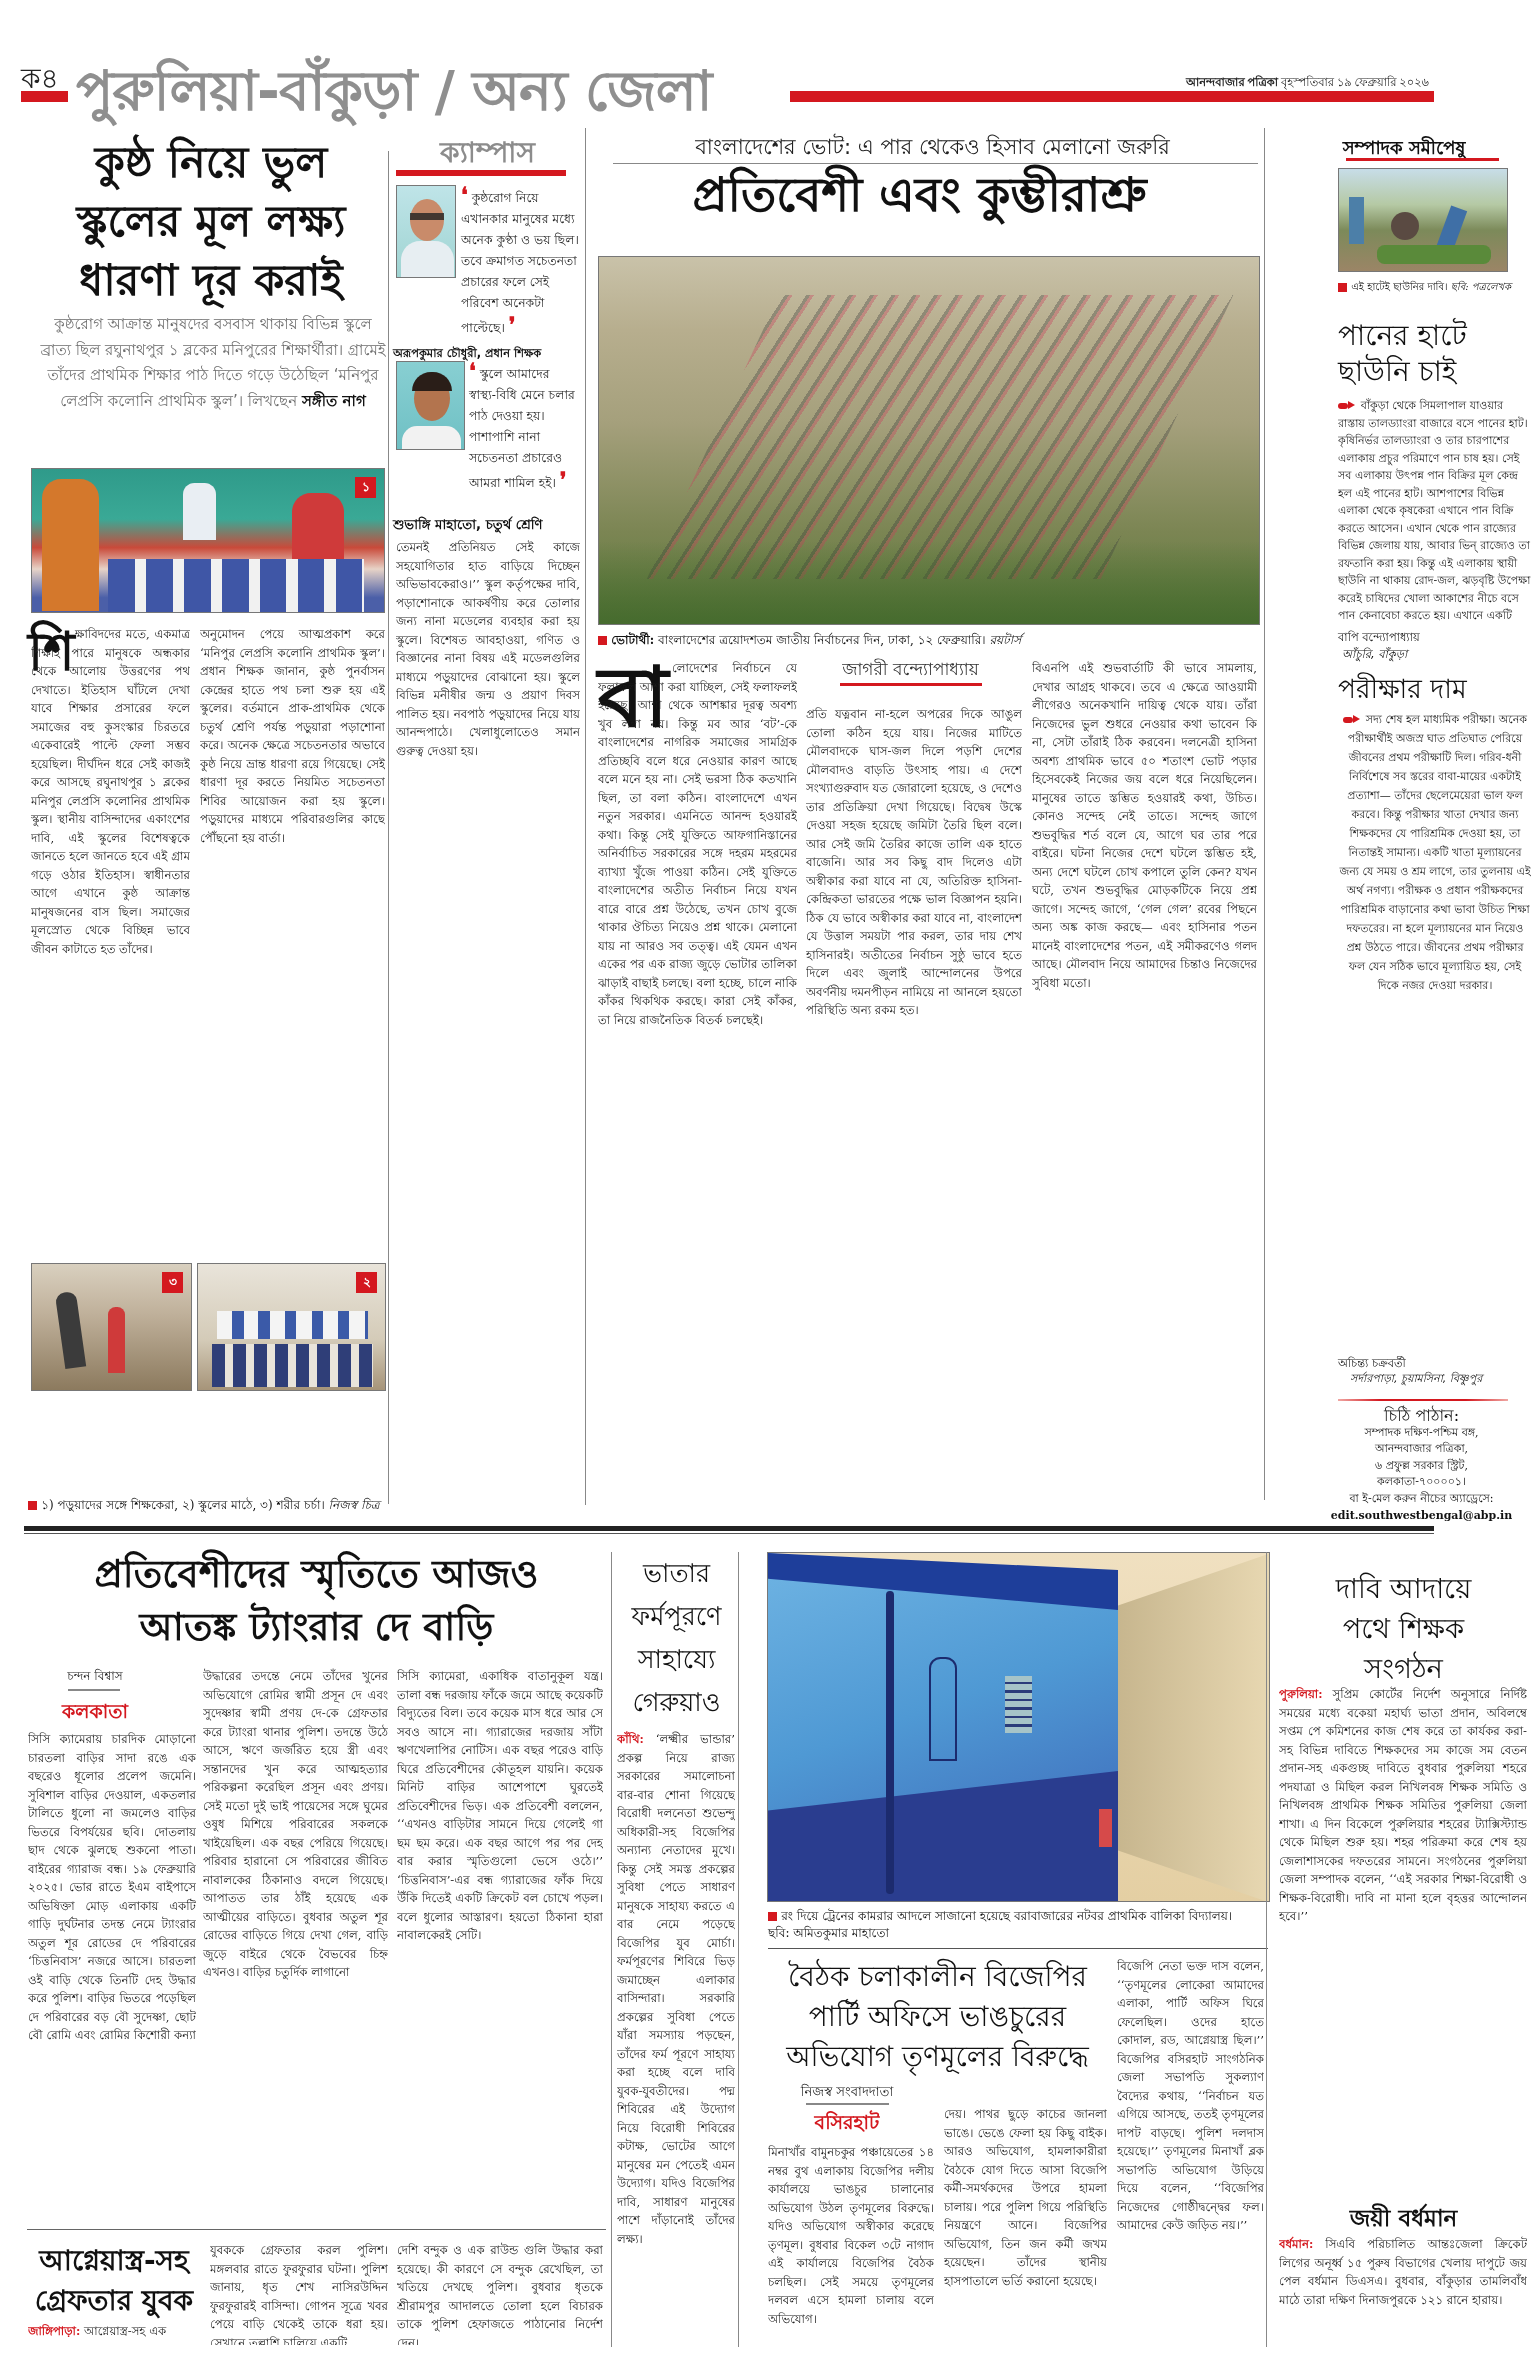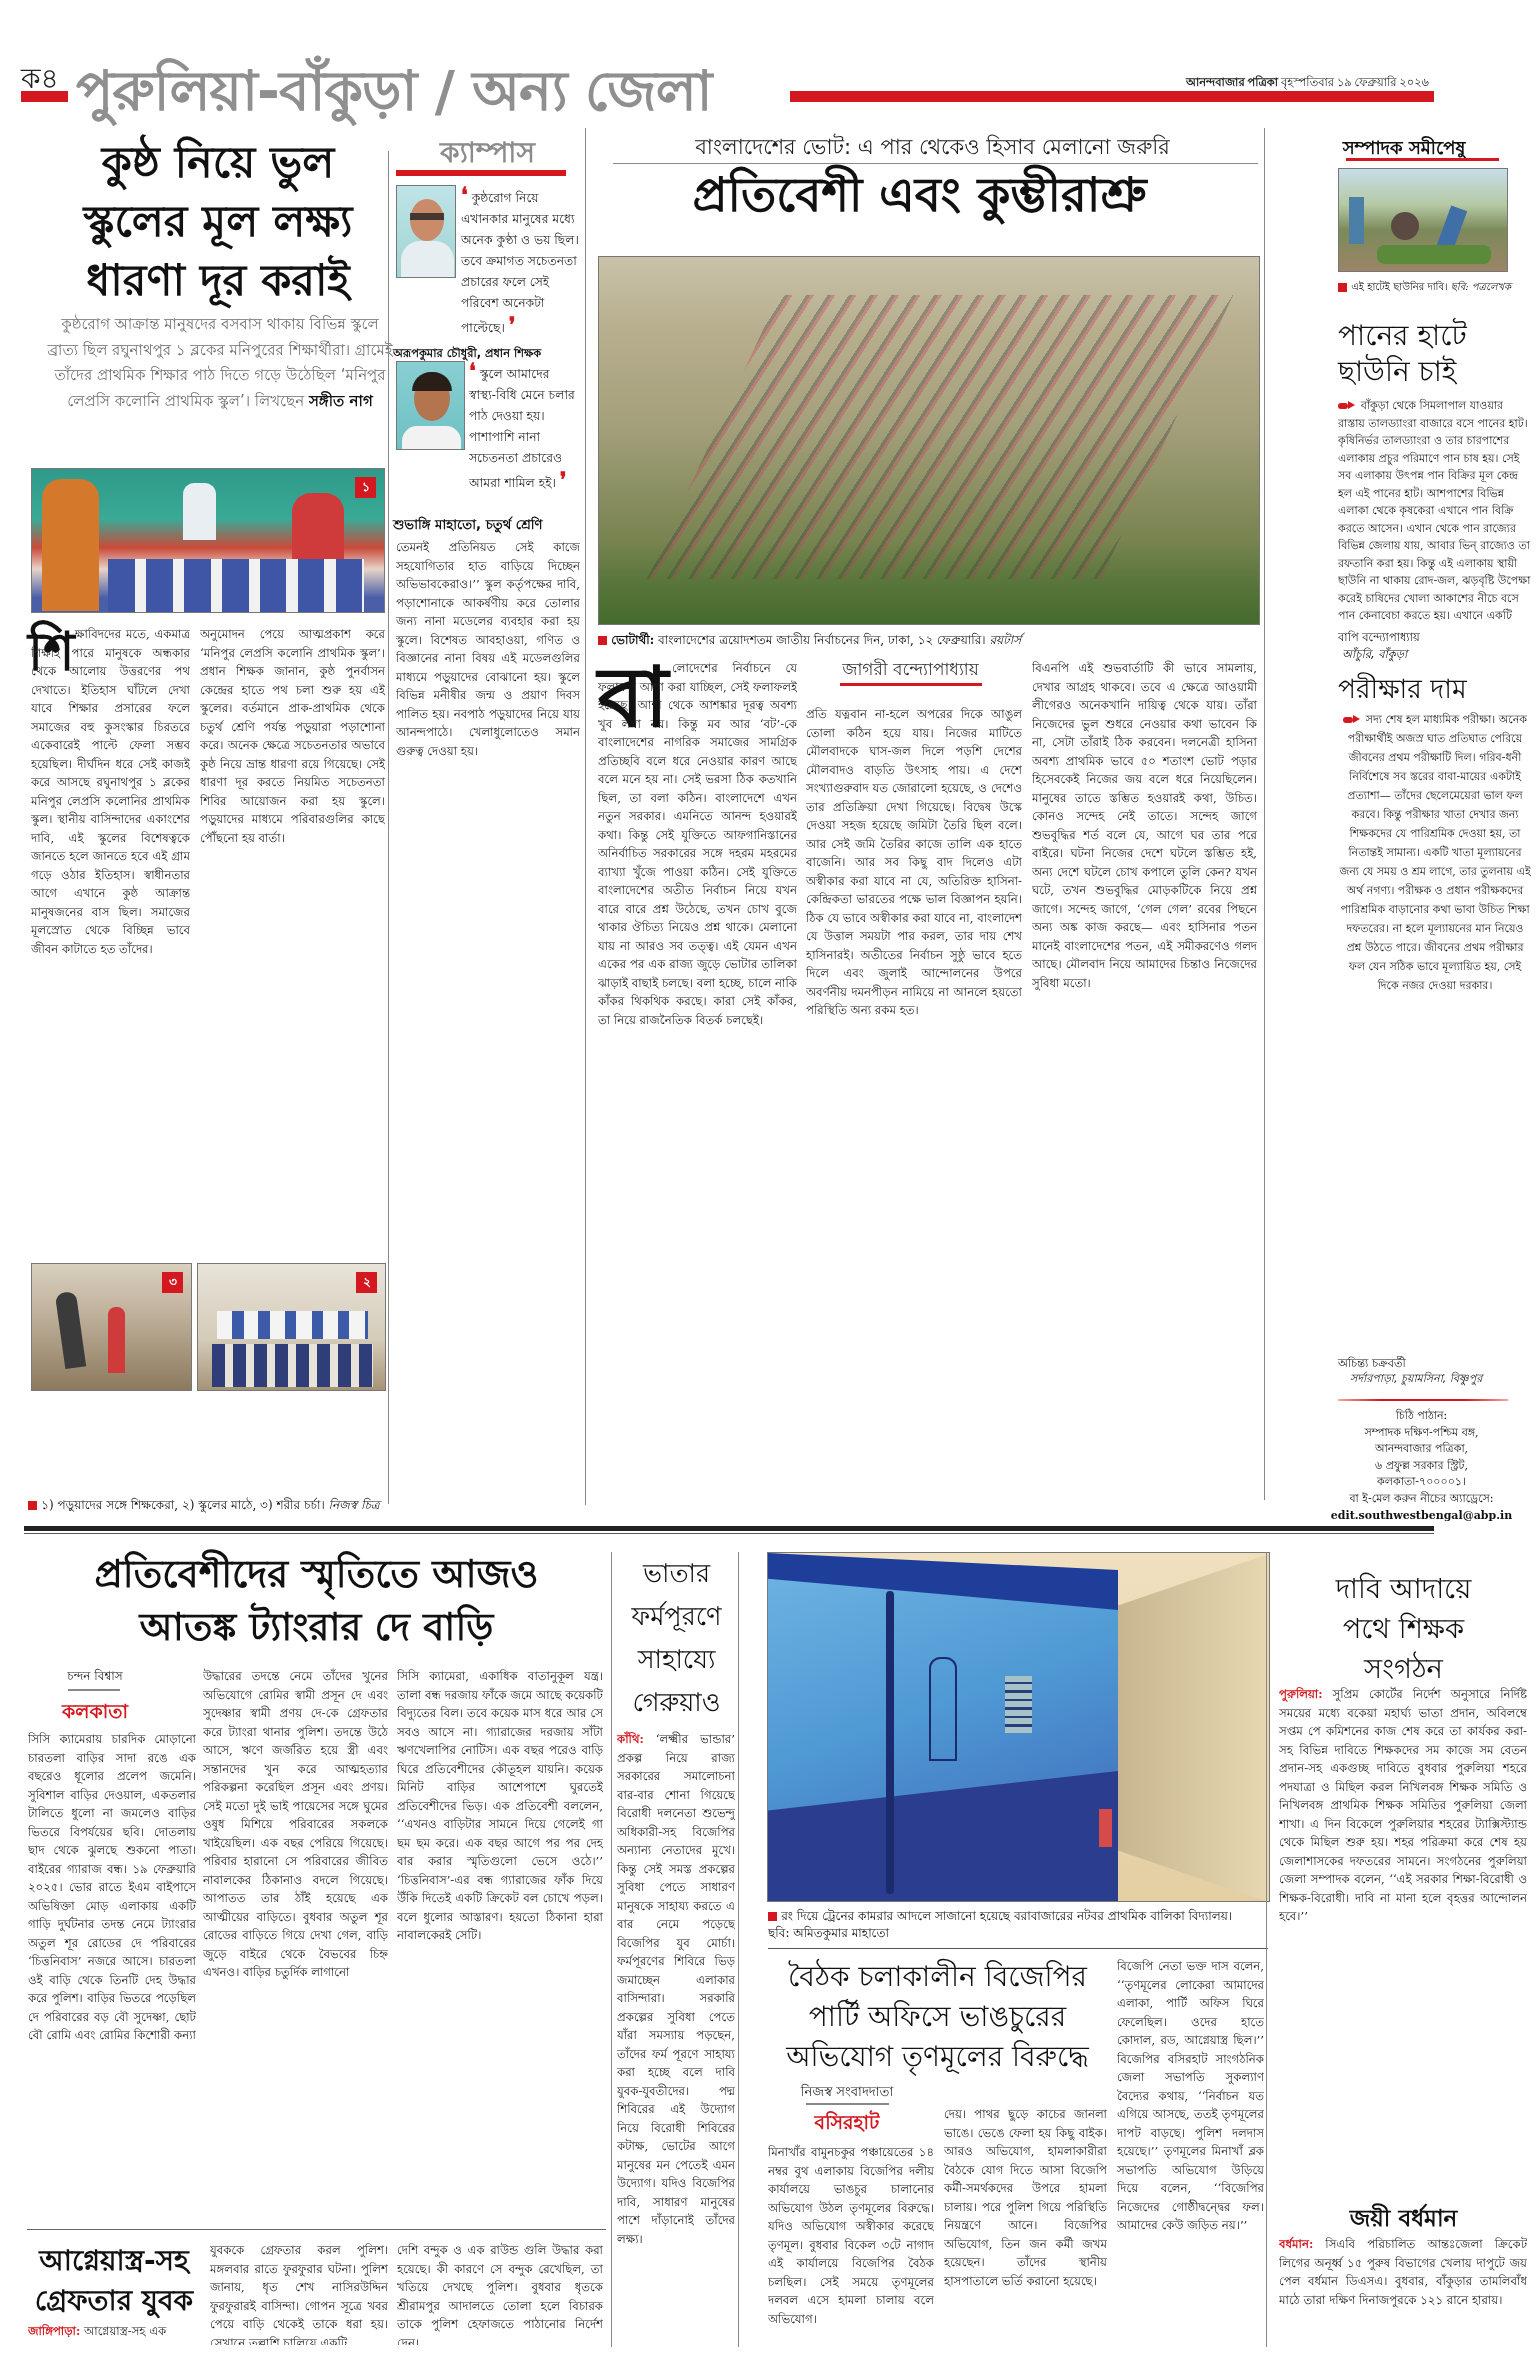--- a/index.html
+++ b/index.html
@@ -28,21 +28,21 @@
   <div class="abs" style="left:21px;top:57px;font-size:28px;font-family:'DejaVu Serif',serif;color:#222;">ক৪</div>
   <div class="abs redbar" style="left:21px;top:91px;width:47px;height:11.4px;"></div>
   <div class="abs" style="left:76px;top:49px;font-size:55px;font-weight:bold;color:#8f8f8f;font-family:'DejaVu Sans',sans-serif;letter-spacing:-0.9px;white-space:nowrap;">পুরুলিয়া-বাঁকুড়া / অন্য জেলা</div>
   <div class="abs" style="right:109px;top:74px;font-size:11.4px;color:#222;white-space:nowrap;font-family:Liberation Serif, serif;">
     <span style="font-weight:bold;">আনন্দবাজার পত্রিকা</span>
     <span>বৃহস্পতিবার ১৯ ফেব্রুয়ারি ২০২৬</span>
   </div>
   <div class="abs redbar" style="left:790px;top:91px;width:644px;height:11.4px;"></div>
 </div>
 
-<div class="abs" style="left:15px;top:123px;width:388px;height:1401px;">
+<div class="abs" style="left:8px;top:123px;width:388px;height:1401px;">
   <div class="abs headline" style="left:28px;top:9.5px;width:350px;font-size:43px;line-height:59px;">
     <div>কুষ্ঠ নিয়ে ভুল</div>
     <div>স্কুলের মূল লক্ষ্য</div>
     <div>ধারণা দূর করাই</div>
   </div>
   <div class="abs" style="left:30px;top:189px;width:350px;font-size:15px;line-height:25.6px;color:#6e6e6e;text-align:center;font-family:'DejaVu Sans',sans-serif;">
     <span>কুষ্ঠরোগ আক্রান্ত মানুষদের বসবাস থাকায় বিভিন্ন স্কুলে ব্রাত্য ছিল রঘুনাথপুর ১ ব্লকের মনিপুরের শিক্ষার্থীরা। গ্রামেই তাঁদের প্রাথমিক শিক্ষার পাঠ দিতে গড়ে উঠেছিল ‘মনিপুর লেপ্রসি কলোনি প্রাথমিক স্কুল’। লিখছেন</span>
     <span style="color:#111;font-weight:bold;">সঙ্গীত নাগ</span>
   </div>
 </div>
@@ -164,21 +164,21 @@
   <div class="abs" style="left:68px;top:506px;font-size:11.4px;color:#111;">বাপি বন্দ্যোপাধ্যায়</div>
   <div class="abs" style="left:72px;top:523px;font-size:11.4px;font-style:italic;color:#111;">আঁচুরি, বাঁকুড়া</div>
   <div class="abs" style="left:68px;top:546px;font-size:26.5px;color:#111;white-space:nowrap;">পরীক্ষার দাম</div>
   <div class="abs body-txt" style="left:68px;top:587px;width:194px;height:644px;font-size:11px;line-height:19px;text-align:center;">
     <span class="arrow-icon"></span><span>সদ্য শেষ হল মাধ্যমিক পরীক্ষা। অনেক পরীক্ষার্থীই অজস্র ঘাত প্রতিঘাত পেরিয়ে জীবনের প্রথম পরীক্ষাটি দিল। গরিব-ধনী নির্বিশেষে সব স্তরের বাবা-মায়ের একটাই প্রত্যাশা— তাঁদের ছেলেমেয়েরা ভাল ফল করবে। কিন্তু পরীক্ষার খাতা দেখার জন্য শিক্ষকদের যে পারিশ্রমিক দেওয়া হয়, তা নিতান্তই সামান্য। একটি খাতা মূল্যায়নের জন্য যে সময় ও শ্রম লাগে, তার তুলনায় এই অর্থ নগণ্য। পরীক্ষক ও প্রধান পরীক্ষকদের পারিশ্রমিক বাড়ানোর কথা ভাবা উচিত শিক্ষা দফতরের। না হলে মূল্যায়নের মান নিয়েও প্রশ্ন উঠতে পারে। জীবনের প্রথম পরীক্ষার ফল যেন সঠিক ভাবে মূল্যায়িত হয়, সেই দিকে নজর দেওয়া দরকার।</span>
   </div>
   <div class="abs" style="left:68px;top:1232px;font-size:11.4px;color:#111;">অচিন্ত্য চক্রবর্তী</div>
   <div class="abs" style="left:68px;top:1247px;font-size:11px;font-style:italic;color:#111;white-space:nowrap;margin-left:12px;">সর্দারপাড়া, চুয়ামসিনা, বিষ্ণুপুর</div>
   <div class="abs" style="left:68px;top:1276px;width:170px;height:1.9px;background:linear-gradient(90deg,#f0a7a3 0%,#d4181f 25%,#d4181f 75%,#f0a7a3 100%);"></div>
   <div class="abs" style="left:57px;top:1285px;width:189px;text-align:center;font-family:'DejaVu Serif',serif;font-size:11px;line-height:16.6px;color:#111;">
-    <div style="font-size:11px;">চিঠি পাঠান:</div>
+    <div style="font-size:16px;">চিঠি পাঠান:</div>
     <div>সম্পাদক দক্ষিণ-পশ্চিম বঙ্গ,</div>
     <div>আনন্দবাজার পত্রিকা,</div>
     <div>৬ প্রফুল্ল সরকার স্ট্রিট,</div>
     <div>কলকাতা-৭০০০০১।</div>
     <div>বা ই-মেল করুন নীচের অ্যাড্রেসে:</div>
     <a style="font-weight:bold;color:#111;text-decoration:none;display:block;">edit.southwestbengal@abp.in</a>
   </div>
 </div>
 
 <div class="abs rule" style="left:24px;top:1526px;width:1410px;height:4.7px;"></div>

